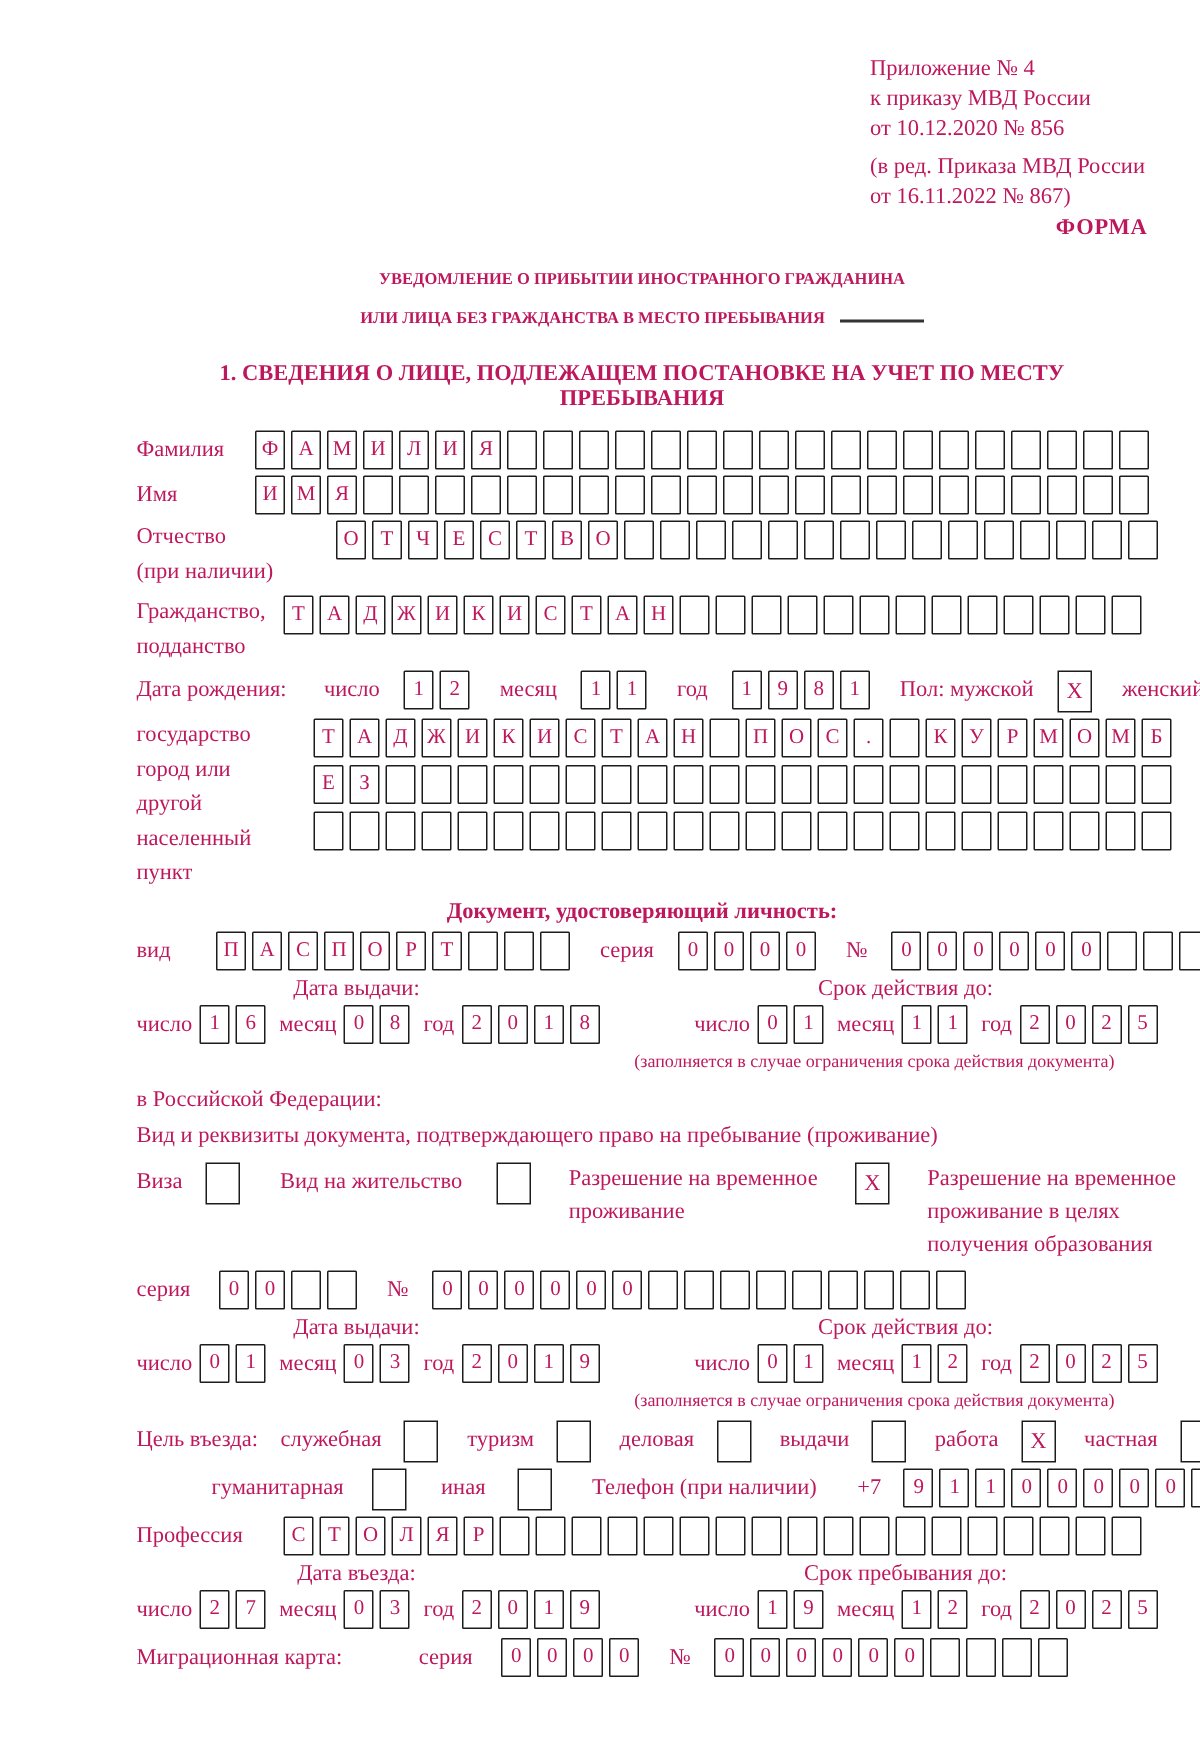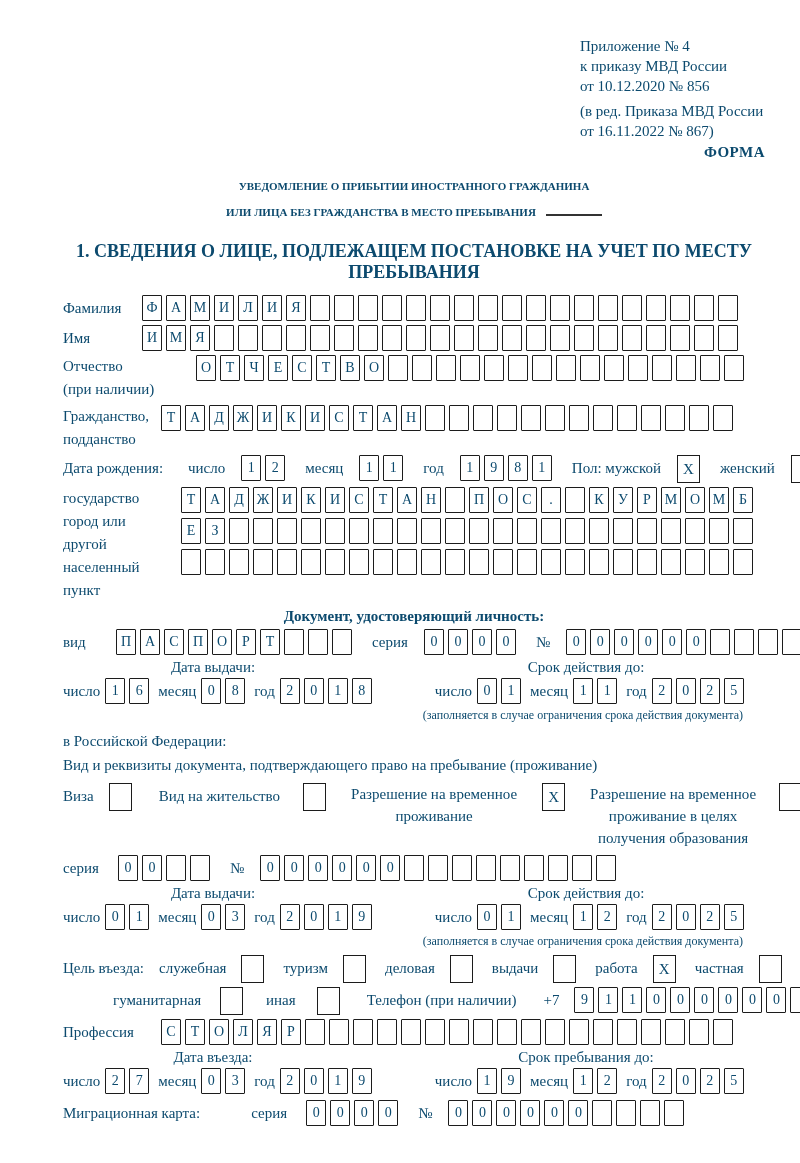--- a/index.html
+++ b/index.html
@@ -1,29 +1,29 @@
 <!DOCTYPE html>
 <html><head>
 <meta charset="utf-8">
 <style>
   * { box-sizing: border-box; margin: 0; padding: 0; }
   html,body { background: #ffffff; }
   .page {
     width: 800px; height: 1163px; background: #fff; overflow: hidden;
     font-family: "Liberation Serif", "DejaVu Serif", serif;
-    font-size: 15px; color: #0c4a6e;
-    padding: 36px 35px 10px 63px; position: relative;
+    font-size: 15px; color: #be185d;
+    padding: 36px 35px 10px 91px; position: relative;
   }
   
   .hdr-right { margin-left: auto; width: 185px; line-height: 20px; }
   .hdr-right .gap { margin-top: 5px; }
   .forma { text-align: right; font-weight: bold; margin-top: 3px; letter-spacing: .5px; }
   .title { text-align: center; font-weight: bold; font-size: 11px; line-height: 26px; margin-top: 12px; }
   .blank-line { display: inline-block; width: 56px; border-bottom: 2px solid #333; height: 12px; margin-left: 10px; }
-  .sec1 { text-align: center; font-weight: bold; margin-top: 16px; font-size: 18px; }
+  .sec1 { text-align: center; font-weight: bold; margin-top: 16px; font-size: 15px; }
   
   .row { display: flex; align-items: flex-start; margin-bottom: 4px; gap: 11px; }
   .cells { display: inline-flex; gap: 4px; flex: none; }
   .cell {
     width: 20px; height: 26px; border: 1.6px solid #1c1c1c; border-radius: 1px;
     display: inline-flex; align-items: center; justify-content: center;
     font-size: 14px; flex: none; background: #fff;
   }
   .checkbox {
     width: 23px; height: 28px; border: 1.6px solid #1c1c1c;
@@ -38,21 +38,21 @@
   .dlabel { line-height: 26px; margin: 0 5px 0 9px; flex: none; }
   .dlabel.first { margin-left: 0; }
   .heading-center { text-align: center; font-weight: bold; margin: 6px 0 4px 0; }
   .date-labels { display: flex; margin: 4px 0 2px 0; }
   .date-labels .left { width: 300px; text-align: center; }
   .date-labels .right { width: 330px; margin-left: 58px; text-align: center; }
   .dgroup { display: inline-flex; align-items: flex-start; flex: none; }
   .rgap { margin-left: 52px; }
   .note { font-size: 12px; text-align: right; padding-right: 22px; margin: 1px 0 6px 0; }
   .plain { line-height: 24px; }
-  .center-lines { text-align: center; line-height: 22px; flex: none; font-family: Liberation Serif, serif; }
+  .center-lines { line-height: 22px; flex: none; font-family: Liberation Serif, serif; }
   .mt12 { margin-top: 12px; } .mt6 { margin-top: 6px; }
   .ml4 { margin-left: 4px; } .ml8 { margin-left: 8px; } .ml10 { margin-left: 10px; }
   .ml12 { margin-left: 12px; } .ml14 { margin-left: 14px; } .ml16 { margin-left: 16px; }
   .ml40 { margin-left: 40px; } .ml50 { margin-left: 50px; }
 </style>
 </head>
 <body>
 
 <div class="page">
 

